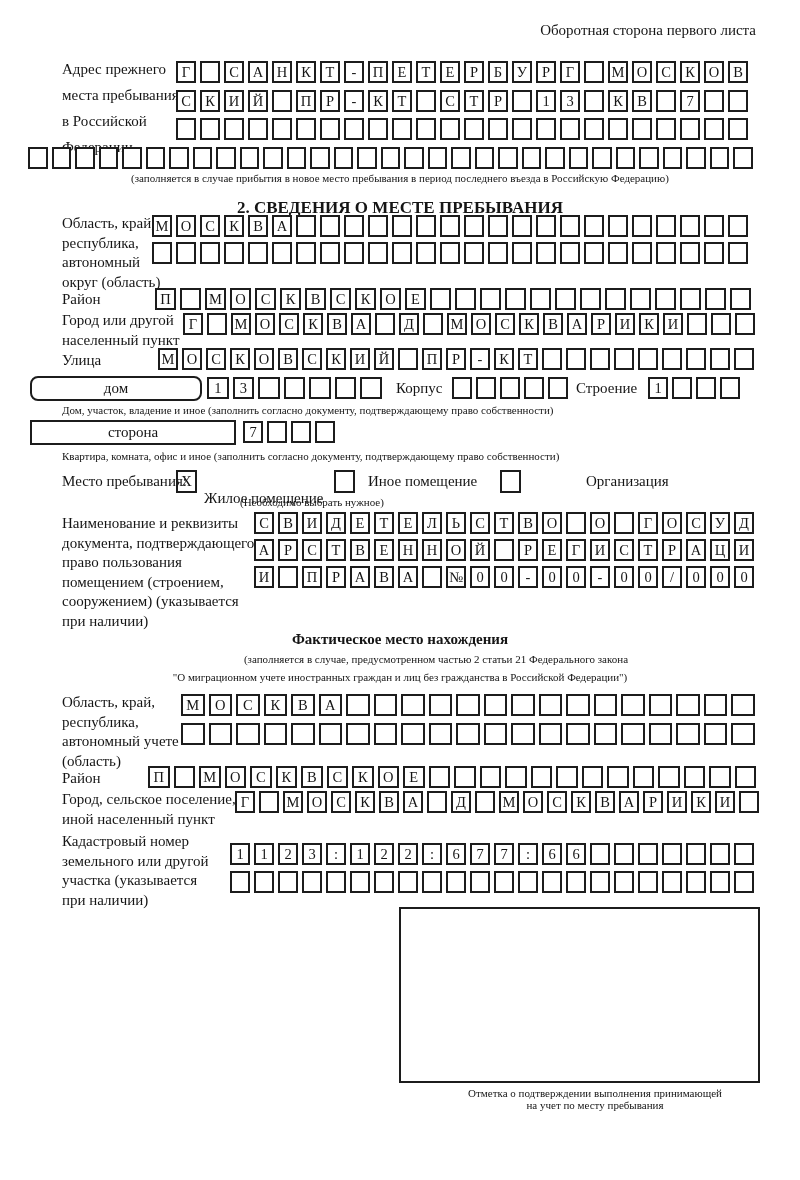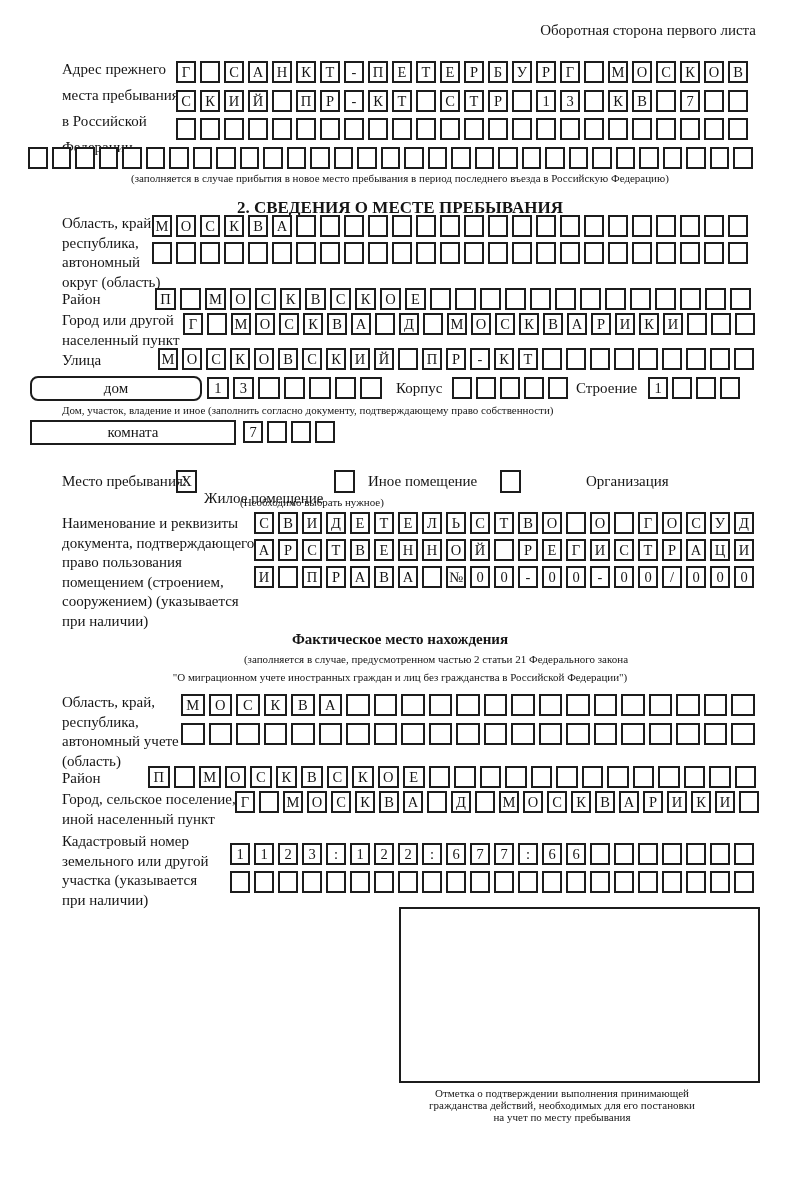--- a/index.html
+++ b/index.html
@@ -326,28 +326,29 @@
   <div class="t" style="left:576px;top:380px;">Строение</div>
   <div class="row p24" style="left:648px;top:377px;">
       <span class="c">1</span>
       <span class="c"></span>
       <span class="c"></span>
       <span class="c"></span>
     </div>
   <div class="note" style="left:62px;top:404px;">Дом, участок, владение и иное (заполнить согласно документу, подтверждающему право собственности)</div>
 
   <div class="lblbox" style="left:30px;top:420px;width:206px;">
-    <span>комната</span>
+    <span>сторона</span>
   </div>
   <div class="row p24" style="left:243px;top:421px;">
       <span class="c">7</span>
       <span class="c"></span>
       <span class="c"></span>
       <span class="c"></span>
     </div>
+  <div class="note" style="left:62px;top:450px;">Квартира, комната, офис и иное (заполнить согласно документу, подтверждающему право собственности)</div>
 
   <div class="t" style="left:62px;top:473px;">Место пребывания:</div>
   <div class="cb" style="left:176px;top:470px;">X</div>
   <div class="t" style="left:204px;top:473px;margin-top:17px;">Жилое помещение</div>
   <div class="cb" style="left:334px;top:470px;"></div>
   <div class="t" style="left:368px;top:473px;">Иное помещение</div>
   <div class="cb" style="left:500px;top:470px;"></div>
   <div class="t" style="left:549px;top:473px;margin-left:37px;">Организация</div>
   <div class="note" style="left:240px;top:496px;">(Необходимо выбрать нужное)</div>
 
@@ -592,19 +593,18 @@
       <span class="c"></span>
       <span class="c"></span>
       <span class="c"></span>
       <span class="c"></span>
       <span class="c"></span>
       <span class="c"></span>
       <span class="c"></span>
     </div>
 
   <div class="stamp" style="left:399px;top:907px;width:361px;height:176px;"></div>
-  <div class="note lines" style="left:373px;top:1087px;width:378px;text-align:center;">
+  <div class="note lines" style="left:406px;top:1087px;width:378px;text-align:center;">
       <div>Отметка о подтверждении выполнения принимающей</div>
-      <div>гражданства действий, необходимых для его постановки</div>
       <div>на учет по месту пребывания</div>
     </div>
 
 </div>
 
 </body></html>

